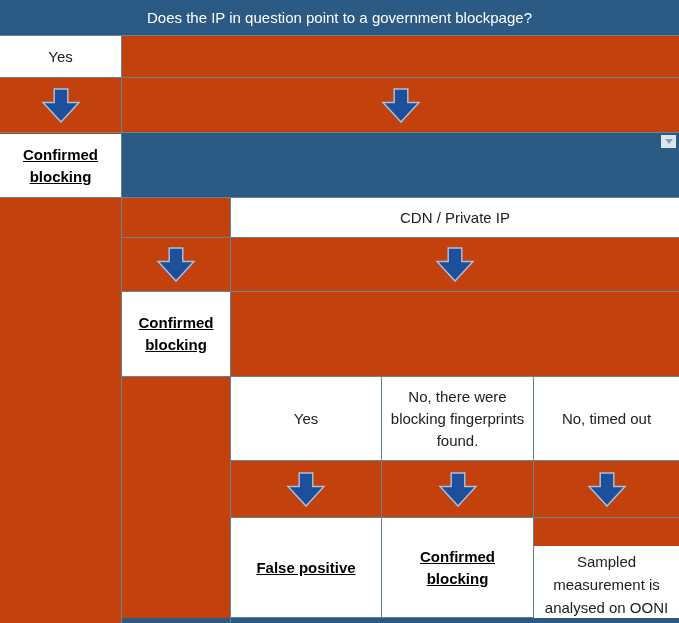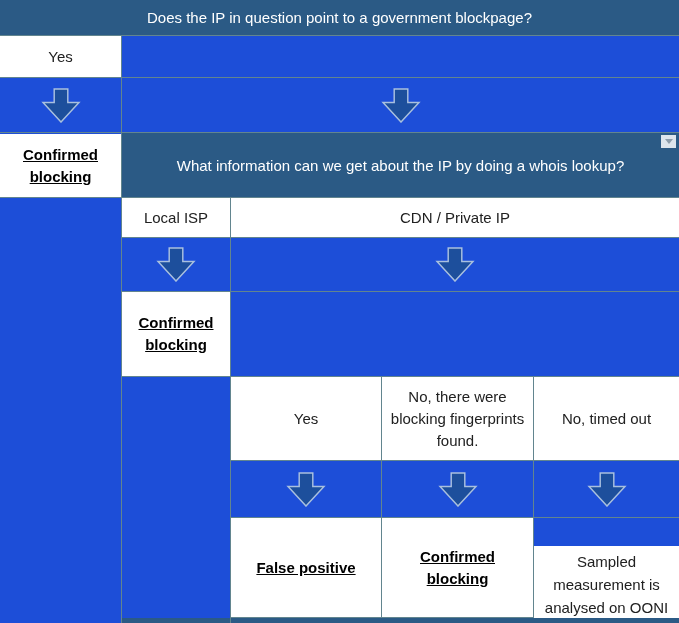--- a/index.html
+++ b/index.html
@@ -9,21 +9,21 @@
     --arrow-stroke:#a9c0de;
     --text-color:#212121;
     --bar-bg:#2b5a85;
     --dropdown-bg:#dde5ed;
     --dropdown-glyph:#8d9dab;
   }
   html,body{margin:0;padding:0;background:#fff;}
   #stage{
     position:relative;
     width:679px;height:623px;
-    background:#1d4ed8;
+    background:#c2410c;
     font-family:"Liberation Sans", sans-serif;
     color:var(--text-color);
     overflow:hidden;
   }
   .hline{position:absolute;height:1px;background:var(--border-color);}
   .vline{position:absolute;width:1px;background:var(--border-color);}
   .blue-header{
     position:absolute;
     background:var(--header-bg);
     color:#ffffff;
@@ -87,27 +87,25 @@
       </svg>
   </div>
   <div class="arrow-cell" style="left:122px;top:78px;width:557px;height:54px;">
     <svg width="40" height="35" viewBox="0 0 40 36">
         <path d="M13 1 H27 V15 H38.5 L20 35 L1.5 15 H13 Z" fill="var(--arrow-fill)" stroke="var(--arrow-stroke)" stroke-width="1.5"></path>
       </svg>
   </div>
 
   <div class="cell bold" style="left:0;top:134px;width:121px;height:63px;">Confirmed blocking</div>
   <div class="blue-header" style="left:122px;top:133px;width:557px;height:64px;">
-    <span>What information can we get about the IP by doing a whois lookup?</span>
     <span class="dropdown-btn">
         <span class="tri"></span>
       </span>
   </div>
 
-  <div class="cell" style="left:122px;top:198px;width:108px;height:39px;">Local ISP</div>
   <div class="cell" style="left:231px;top:198px;width:448px;height:39px;text-align:center;">CDN / Private IP</div>
 
   <div class="arrow-cell" style="left:122px;top:238px;width:108px;height:53px;">
     <svg width="40" height="35" viewBox="0 0 40 36">
         <path d="M13 1 H27 V15 H38.5 L20 35 L1.5 15 H13 Z" fill="var(--arrow-fill)" stroke="var(--arrow-stroke)" stroke-width="1.5"></path>
       </svg>
   </div>
   <div class="arrow-cell" style="left:231px;top:238px;width:448px;height:53px;">
     <svg width="40" height="35" viewBox="0 0 40 36">
         <path d="M13 1 H27 V15 H38.5 L20 35 L1.5 15 H13 Z" fill="var(--arrow-fill)" stroke="var(--arrow-stroke)" stroke-width="1.5"></path>

